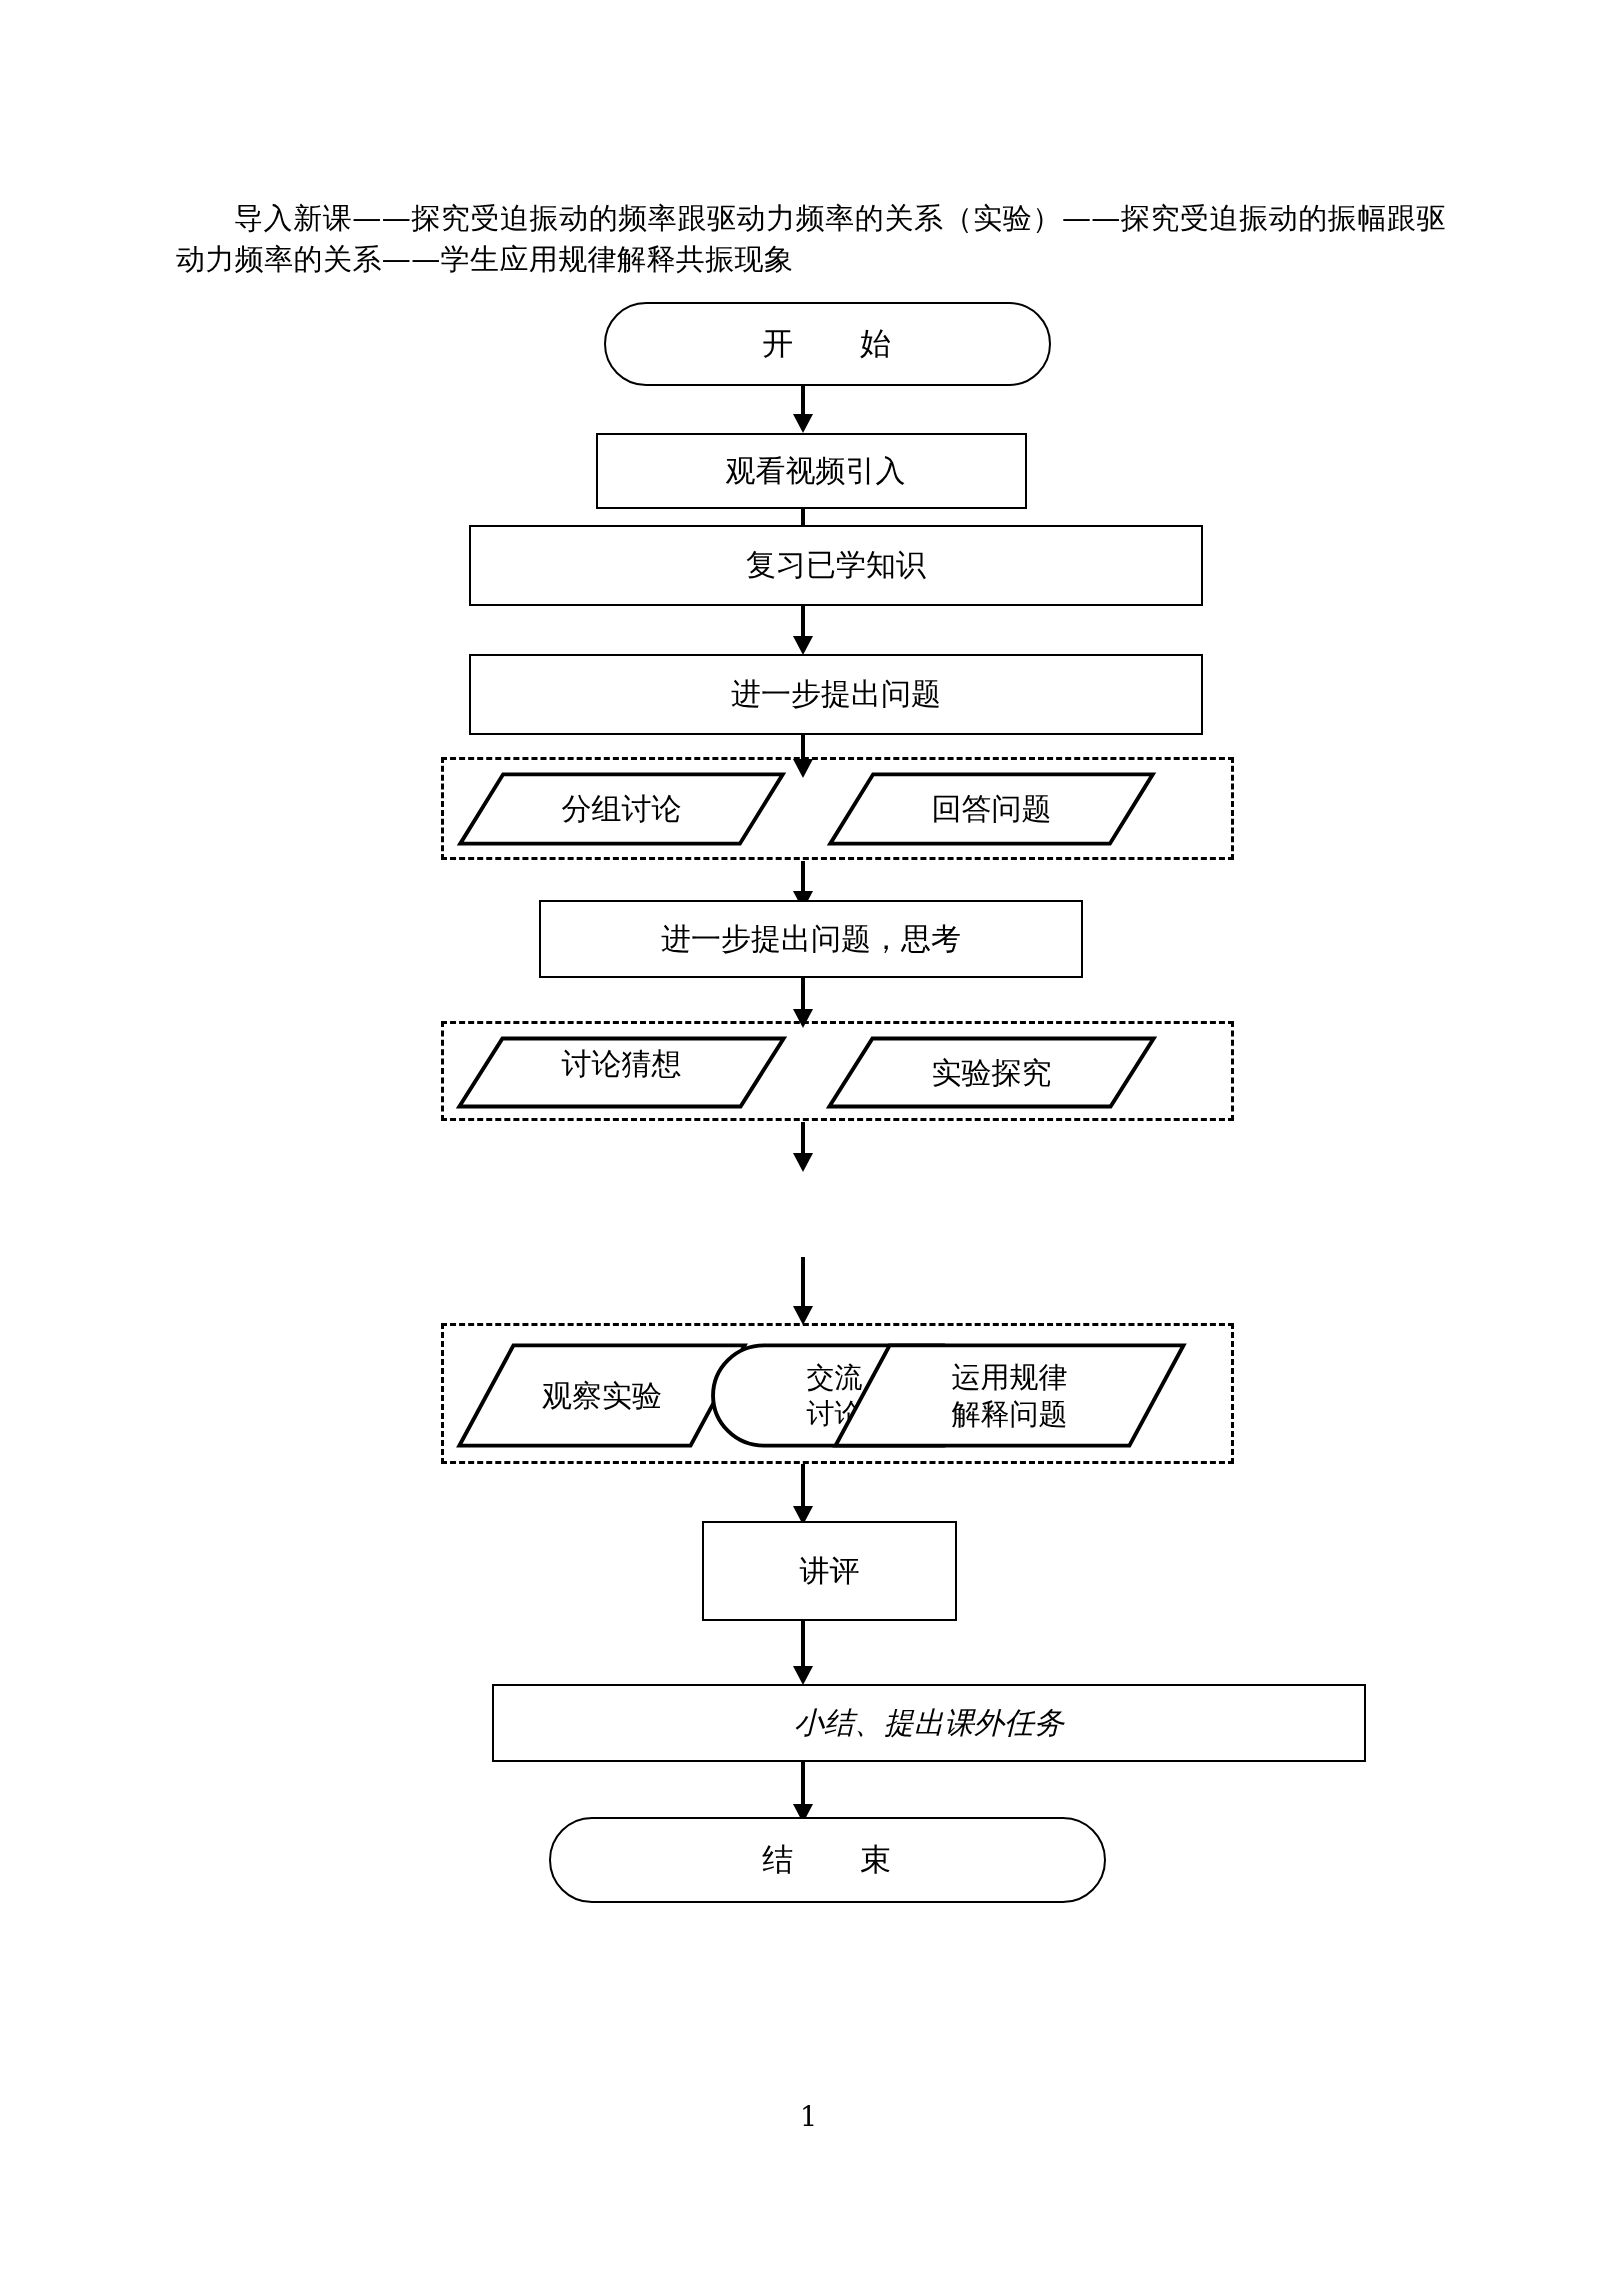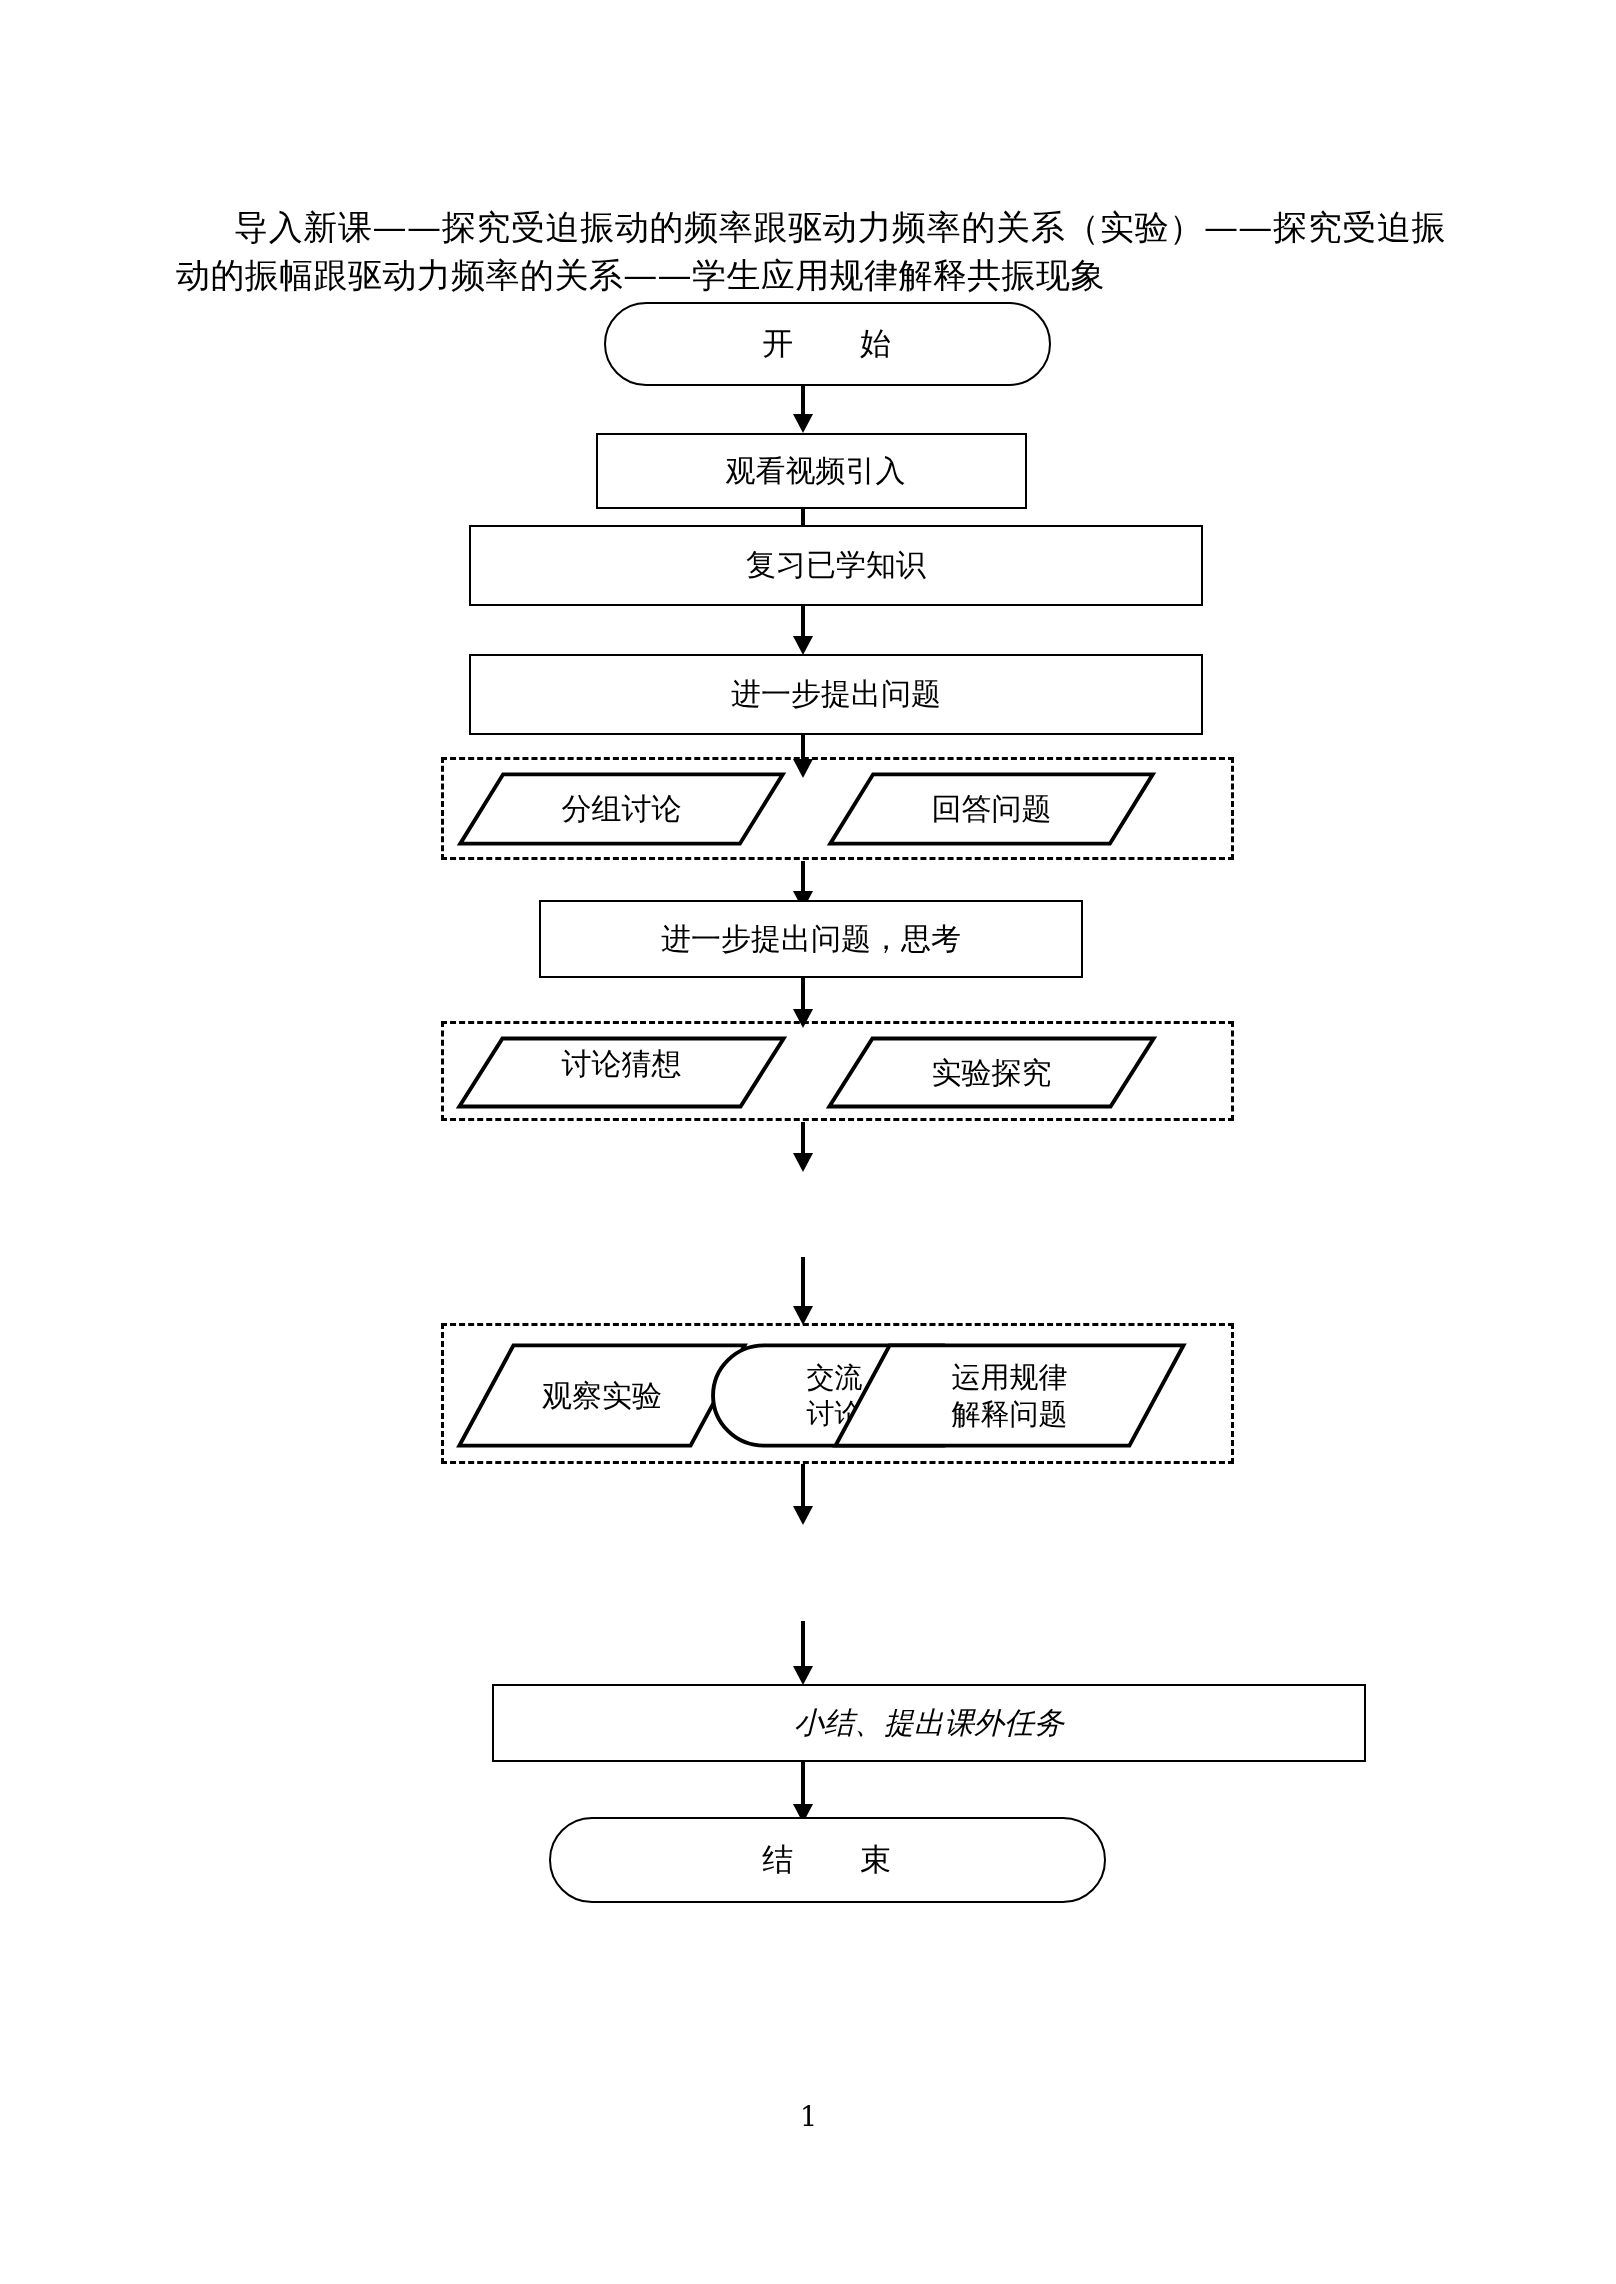--- a/index.html
+++ b/index.html
@@ -18,21 +18,21 @@
     background: #ffffff;
     overflow: hidden;
   }
 
   
   #header-text {
     position: absolute;
     left: 176px;
     top: 169px;
     width: 1270px;
-    font-size: 34px;
+    font-size: 29px;
     line-height: 1.42;
     text-indent: 58px;
     letter-spacing: 0.4px;
     text-align: justify;
   }
 
   
   #flow {
     position: absolute;
     left: 0;
@@ -257,20 +257,21 @@
       </svg>
       <div class="para-label multiline" style="font-size:29px;">运用规律
 解释问题</div>
     </div>
 
     <div class="arrow" style="left:803px; top:1464px; height:61px;">
       <div class="stem" style="height:44px;"></div>
       <div class="head" style="top:42px;"></div>
     </div>
 
+    <div class="node rect" style="left:702px; top:1521px; width:255px; height:100px;">讲评</div>
 
     <div class="arrow" style="left:803px; top:1621px; height:64px;">
       <div class="stem" style="height:47px;"></div>
       <div class="head" style="top:45px;"></div>
     </div>
 
     <div class="node rect" style="left:492px; top:1684px; width:874px; height:78px;font-style:italic;">小结、提出课外任务</div>
 
     <div class="arrow" style="left:803px; top:1762px; height:61px;">
       <div class="stem" style="height:44px;"></div>

